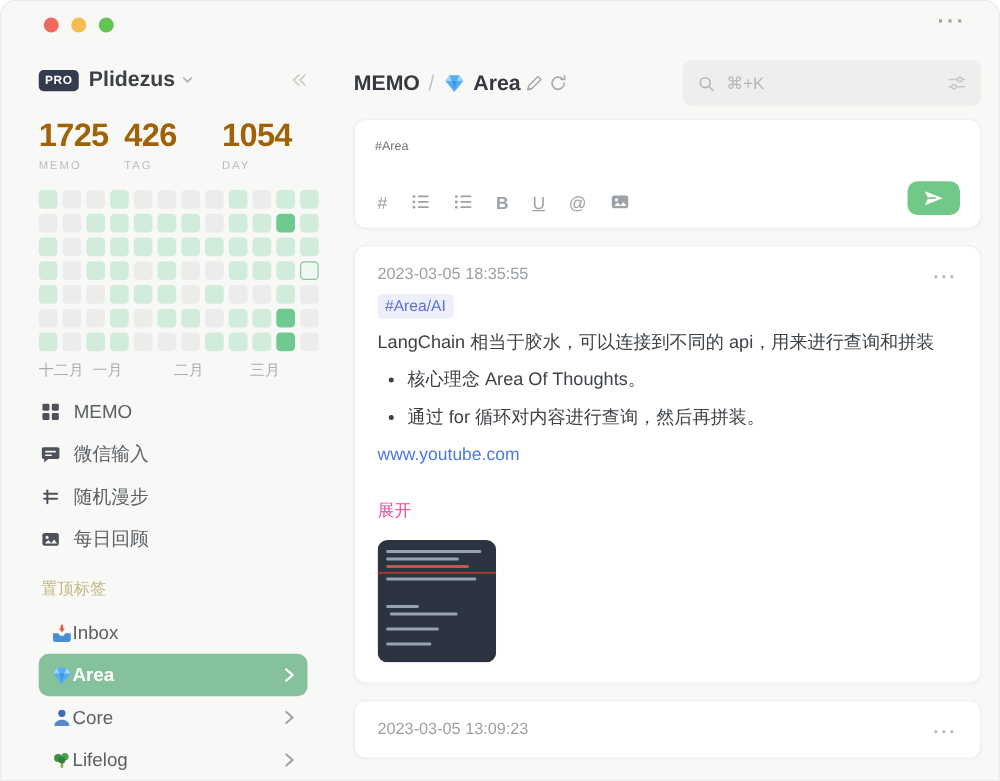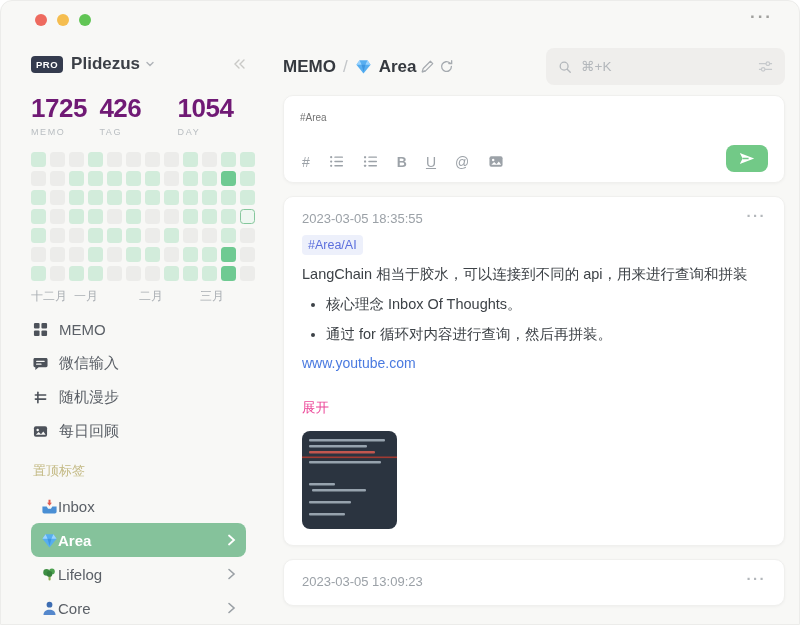--- a/index.html
+++ b/index.html
@@ -15,21 +15,21 @@
   
   .sidebar{position:absolute;left:30px;top:50px;width:215px;}
   .sb-header{display:flex;align-items:center;height:26px;}
   .pro{background:#343b4e;color:#fff;font-size:9.5px;font-weight:700;padding:3px 5px;border-radius:4px;letter-spacing:.5px;}
   .sb-title{font-size:17px;font-weight:700;color:#3c4047;margin-left:8px;}
   .caret{margin-left:5px;display:flex;}
   .collapse{margin-left:auto;display:flex;cursor:pointer;}
 
   .stats{display:flex;margin-top:16px;}
   .stat{width:70px;} .stat:nth-child(2){width:80px;}
-  .stat .v{font-size:26px;font-weight:700;color:#701a75;letter-spacing:-.5px;}
+  .stat .v{font-size:26px;font-weight:700;color:#a16207;letter-spacing:-.5px;}
   .stat .l{font-size:9px;color:#b8bdc1;letter-spacing:1.6px;margin-top:3px;}
 
   .heatmap{margin-top:15px;display:grid;grid-template-columns:repeat(12,15px);grid-auto-rows:15px;gap:4px;}
   .cell{border-radius:3.5px;}
   .l0{background:#ececea;} .l1{background:#d2ecdb;} .l2{background:#6fca92;}
   .l3{background:#eef7f1;border:1px solid #85c79c;box-sizing:border-box;}
 
   .months{position:relative;height:15px;margin-top:7px;font-size:12px;color:#a9aeb3;text-decoration:underline;}
   .months span{position:absolute;top:0;}
   .m0{left:0;} .m1{left:43px;} .m2{left:108px;} .m3{left:169px;}
@@ -60,21 +60,21 @@
   .ed-toolbar{position:absolute;left:18px;bottom:13px;display:flex;gap:19px;align-items:center;color:#9ca2a8;font-size:14px;}
   .ed-toolbar .tbtn{cursor:pointer;display:flex;align-items:center;line-height:1;}
   .tb-b{font-weight:700;} .tb-u{text-decoration:underline;}
   .send-btn{position:absolute;right:16px;bottom:10px;width:42px;height:27px;background:#72c987;border-radius:8px;display:flex;align-items:center;justify-content:center;cursor:pointer;}
 
   .count-row{display:flex;margin-top:17px;padding:0 16px;font-size:13px;color:#9ba1a7;align-items:center;}
   .filters{margin-left:auto;color:#5b78e8;font-size:13px;display:flex;gap:3px;}
   .filters .lnk{cursor:pointer;}
 
   .memo-card{margin-top:13px;background:#fff;border:1px solid #f0f0ee;border-radius:10px;box-shadow:0 1px 3px rgba(0,0,0,.04);padding:14px 18px 16px;}
-  .memo-head{display:flex;font-size:13px;color:#9ba1a7;align-items:flex-start;gap:20px;}
+  .memo-head{display:flex;font-size:13px;color:#9ba1a7;align-items:flex-end;gap:20px;}
   .more{margin-left:auto;color:#b3b7bb;font-size:15px;letter-spacing:1.5px;font-weight:700;cursor:pointer;line-height:.6;}
   .memo-tag{display:inline-block;background:#edf0fb;color:#5c6fdd;font-size:12.5px;padding:3px 6px;border-radius:4px;margin-top:9px;cursor:pointer;}
   .memo-text{font-size:14.5px;color:#3d4247;line-height:1.6;margin-top:8px;}
   .memo-card ul{margin:4px 0 0 0;padding-left:24px;}
   .memo-card li{margin-top:7px;font-size:14.5px;color:#3d4247;line-height:1.55;}
   .memo-link{display:inline-block;margin-top:10px;color:#4a7ae0;font-size:14px;text-decoration:none;cursor:pointer;}
   .expand{display:inline-block;margin-top:27px;color:#ec4899;font-size:13.5px;cursor:pointer;}
   .thumb{margin-top:14px;width:95px;height:98px;border-radius:8px;overflow:hidden;display:block;cursor:pointer;}
 </style>
 </head>
@@ -268,38 +268,38 @@
           </svg>
         <span>Area</span>
         <span class="chev">
           <svg width="9" height="12" viewBox="0 0 9 12">
               <path d="M2 1.5L7 6l-5 4.5" fill="none" stroke="#ffffff" stroke-width="1.8" stroke-linecap="round"></path>
             </svg>
         </span>
       </div>
       <div class="tag-item">
         <svg width="17" height="17" viewBox="0 0 24 24">
+            <circle cx="12" cy="6.6" r="4.1" fill="#3d6db2"></circle>
+            <path d="M3.5 21c0-4.6 3.8-7.2 8.5-7.2s8.5 2.6 8.5 7.2z" fill="#5588cc"></path>
+          </svg>
+        <span>Core</span>
+        <span class="chev">
+          <svg width="9" height="12" viewBox="0 0 9 12">
+              <path d="M2 1.5L7 6l-5 4.5" fill="none" stroke="#9aa0a5" stroke-width="1.6" stroke-linecap="round"></path>
+            </svg>
+        </span>
+      </div>
+      <div class="tag-item">
+        <svg width="17" height="17" viewBox="0 0 24 24">
             <rect x="10.6" y="12" width="3" height="8.5" rx="1.5" fill="#8fae53"></rect>
             <circle cx="7.8" cy="9" r="4.6" fill="#3e8f43"></circle>
             <circle cx="15.4" cy="7.6" r="4.1" fill="#4da14f"></circle>
             <circle cx="12" cy="11.2" r="4" fill="#357f3c"></circle>
           </svg>
         <span>Lifelog</span>
-        <span class="chev">
-          <svg width="9" height="12" viewBox="0 0 9 12">
-              <path d="M2 1.5L7 6l-5 4.5" fill="none" stroke="#9aa0a5" stroke-width="1.6" stroke-linecap="round"></path>
-            </svg>
-        </span>
-      </div>
-      <div class="tag-item">
-        <svg width="17" height="17" viewBox="0 0 24 24">
-            <circle cx="12" cy="6.6" r="4.1" fill="#3d6db2"></circle>
-            <path d="M3.5 21c0-4.6 3.8-7.2 8.5-7.2s8.5 2.6 8.5 7.2z" fill="#5588cc"></path>
-          </svg>
-        <span>Core</span>
         <span class="chev">
           <svg width="9" height="12" viewBox="0 0 9 12">
               <path d="M2 1.5L7 6l-5 4.5" fill="none" stroke="#9aa0a5" stroke-width="1.6" stroke-linecap="round"></path>
             </svg>
         </span>
       </div>
     </div>
   </aside>
 
   <main class="main">
@@ -386,21 +386,21 @@
 
 
     <article class="memo-card">
       <div class="memo-head">
         <span>2023-03-05 18:35:55</span>
         <span class="more">···</span>
       </div>
       <span class="memo-tag">#Area/AI</span>
       <div class="memo-text">LangChain 相当于胶水，可以连接到不同的 api，用来进行查询和拼装</div>
       <ul>
-        <li>核心理念 Inbox Of Thoughts。</li>
+        <li>核心理念 Area Of Thoughts。</li>
         <li>通过 for 循环对内容进行查询，然后再拼装。</li>
       </ul>
       <a class="memo-link">www.youtube.com</a>
       <br>
       <span class="expand">展开</span>
       <span class="thumb">
         <svg width="95" height="98" viewBox="0 0 95 98">
           <rect width="95" height="98" fill="#2b3440"></rect>
           <rect x="7" y="8" width="76" height="2.4" rx="1" fill="#97a3ae"></rect>
           <rect x="7" y="14" width="58" height="2.4" rx="1" fill="#97a3ae"></rect>

